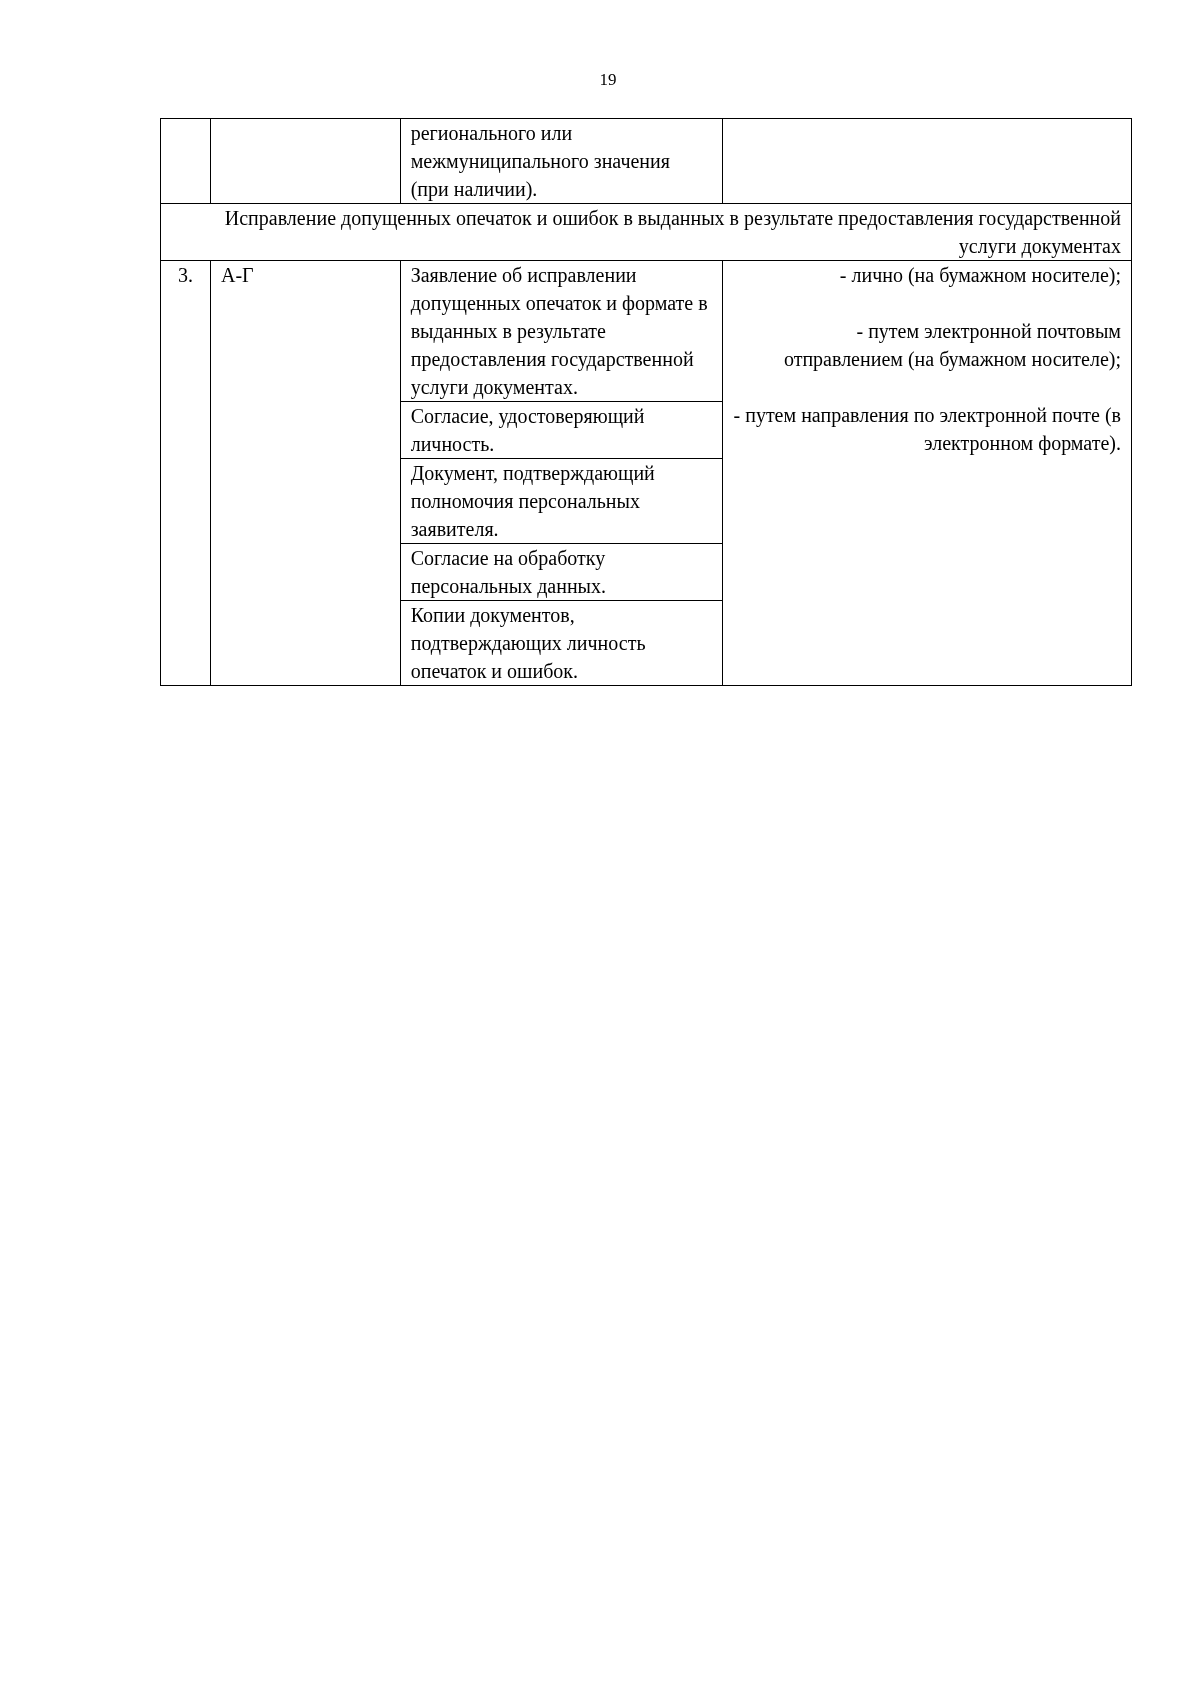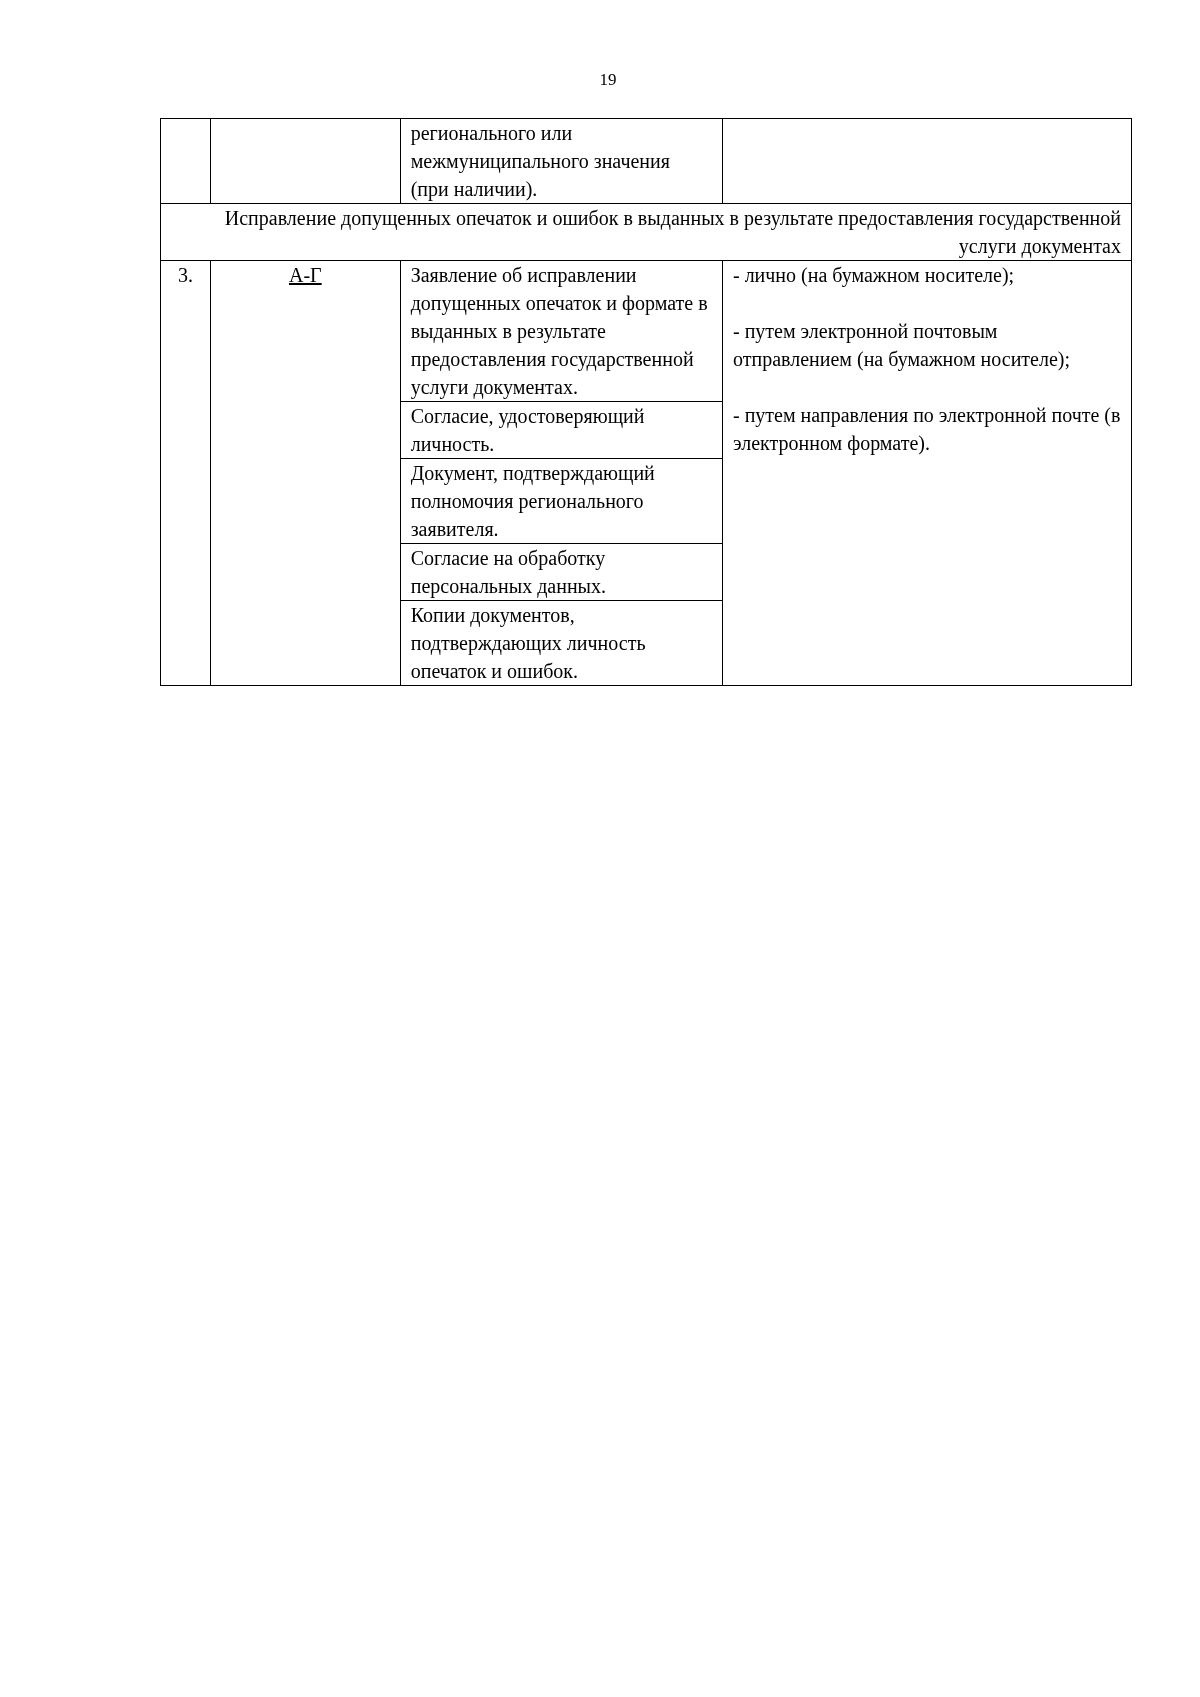--- a/index.html
+++ b/index.html
@@ -1,25 +1,25 @@
 <!DOCTYPE html>
 <html><head>
 <meta charset="utf-8">
 <style>
   html, body { margin: 0; padding: 0; background: #ffffff; }
   body { width: 1200px; height: 1697px; position: relative; font-family: "Liberation Serif", serif; color: #000; }
   .page-number { position: absolute; top: 70px; left: 8px; width: 1200px; text-align: center; font-size: 17px; }
   table.doc { position: absolute; top: 118px; left: 160px; width: 972px; border-collapse: collapse; font-size: 20px; line-height: 28px; }
   table.doc td { border: 1.5px solid #000; vertical-align: top; padding: 0 10px; }
   .c1 { width: 48px; text-align: center; padding: 0 !important; }
-  .c2 { width: 165px; text-align: center; text-decoration: underline; }
+  .c2 { width: 165px; text-align: left; }
   .c3 { width: 295px; }
   .c4 { width: 380px; }
   .section-row td { text-align: right; padding: 0 4px; }
-  .delivery p { margin: 0 0 28px 0; }
+  .delivery p { margin: 0 0 28px 0; text-align: right; }
   .delivery p:last-child { margin-bottom: 12px; }
 </style>
 </head>
 <body>
 
 <div class="page-number">19</div>
 
 <table class="doc">
   <tbody>
       <tr>
@@ -38,21 +38,21 @@
     <td class="c4 delivery" rowspan="5">
       <p>- лично (на бумажном носителе);</p>
       <p>- путем электронной почтовым отправлением (на бумажном носителе);</p>
       <p>- путем направления по электронной почте (в электронном формате).</p>
     </td>
   </tr>
   <tr>
     <td class="c3">Согласие, удостоверяющий личность.</td>
   </tr>
   <tr>
-    <td class="c3">Документ, подтверждающий полномочия регионального заявителя.</td>
+    <td class="c3">Документ, подтверждающий полномочия персональных заявителя.</td>
   </tr>
   <tr>
     <td class="c3">Согласие на обработку персональных данных.</td>
   </tr>
   <tr>
     <td class="c3">Копии документов, подтверждающих личность опечаток и ошибок.</td>
   </tr>
 </tbody>
   </table>
 

